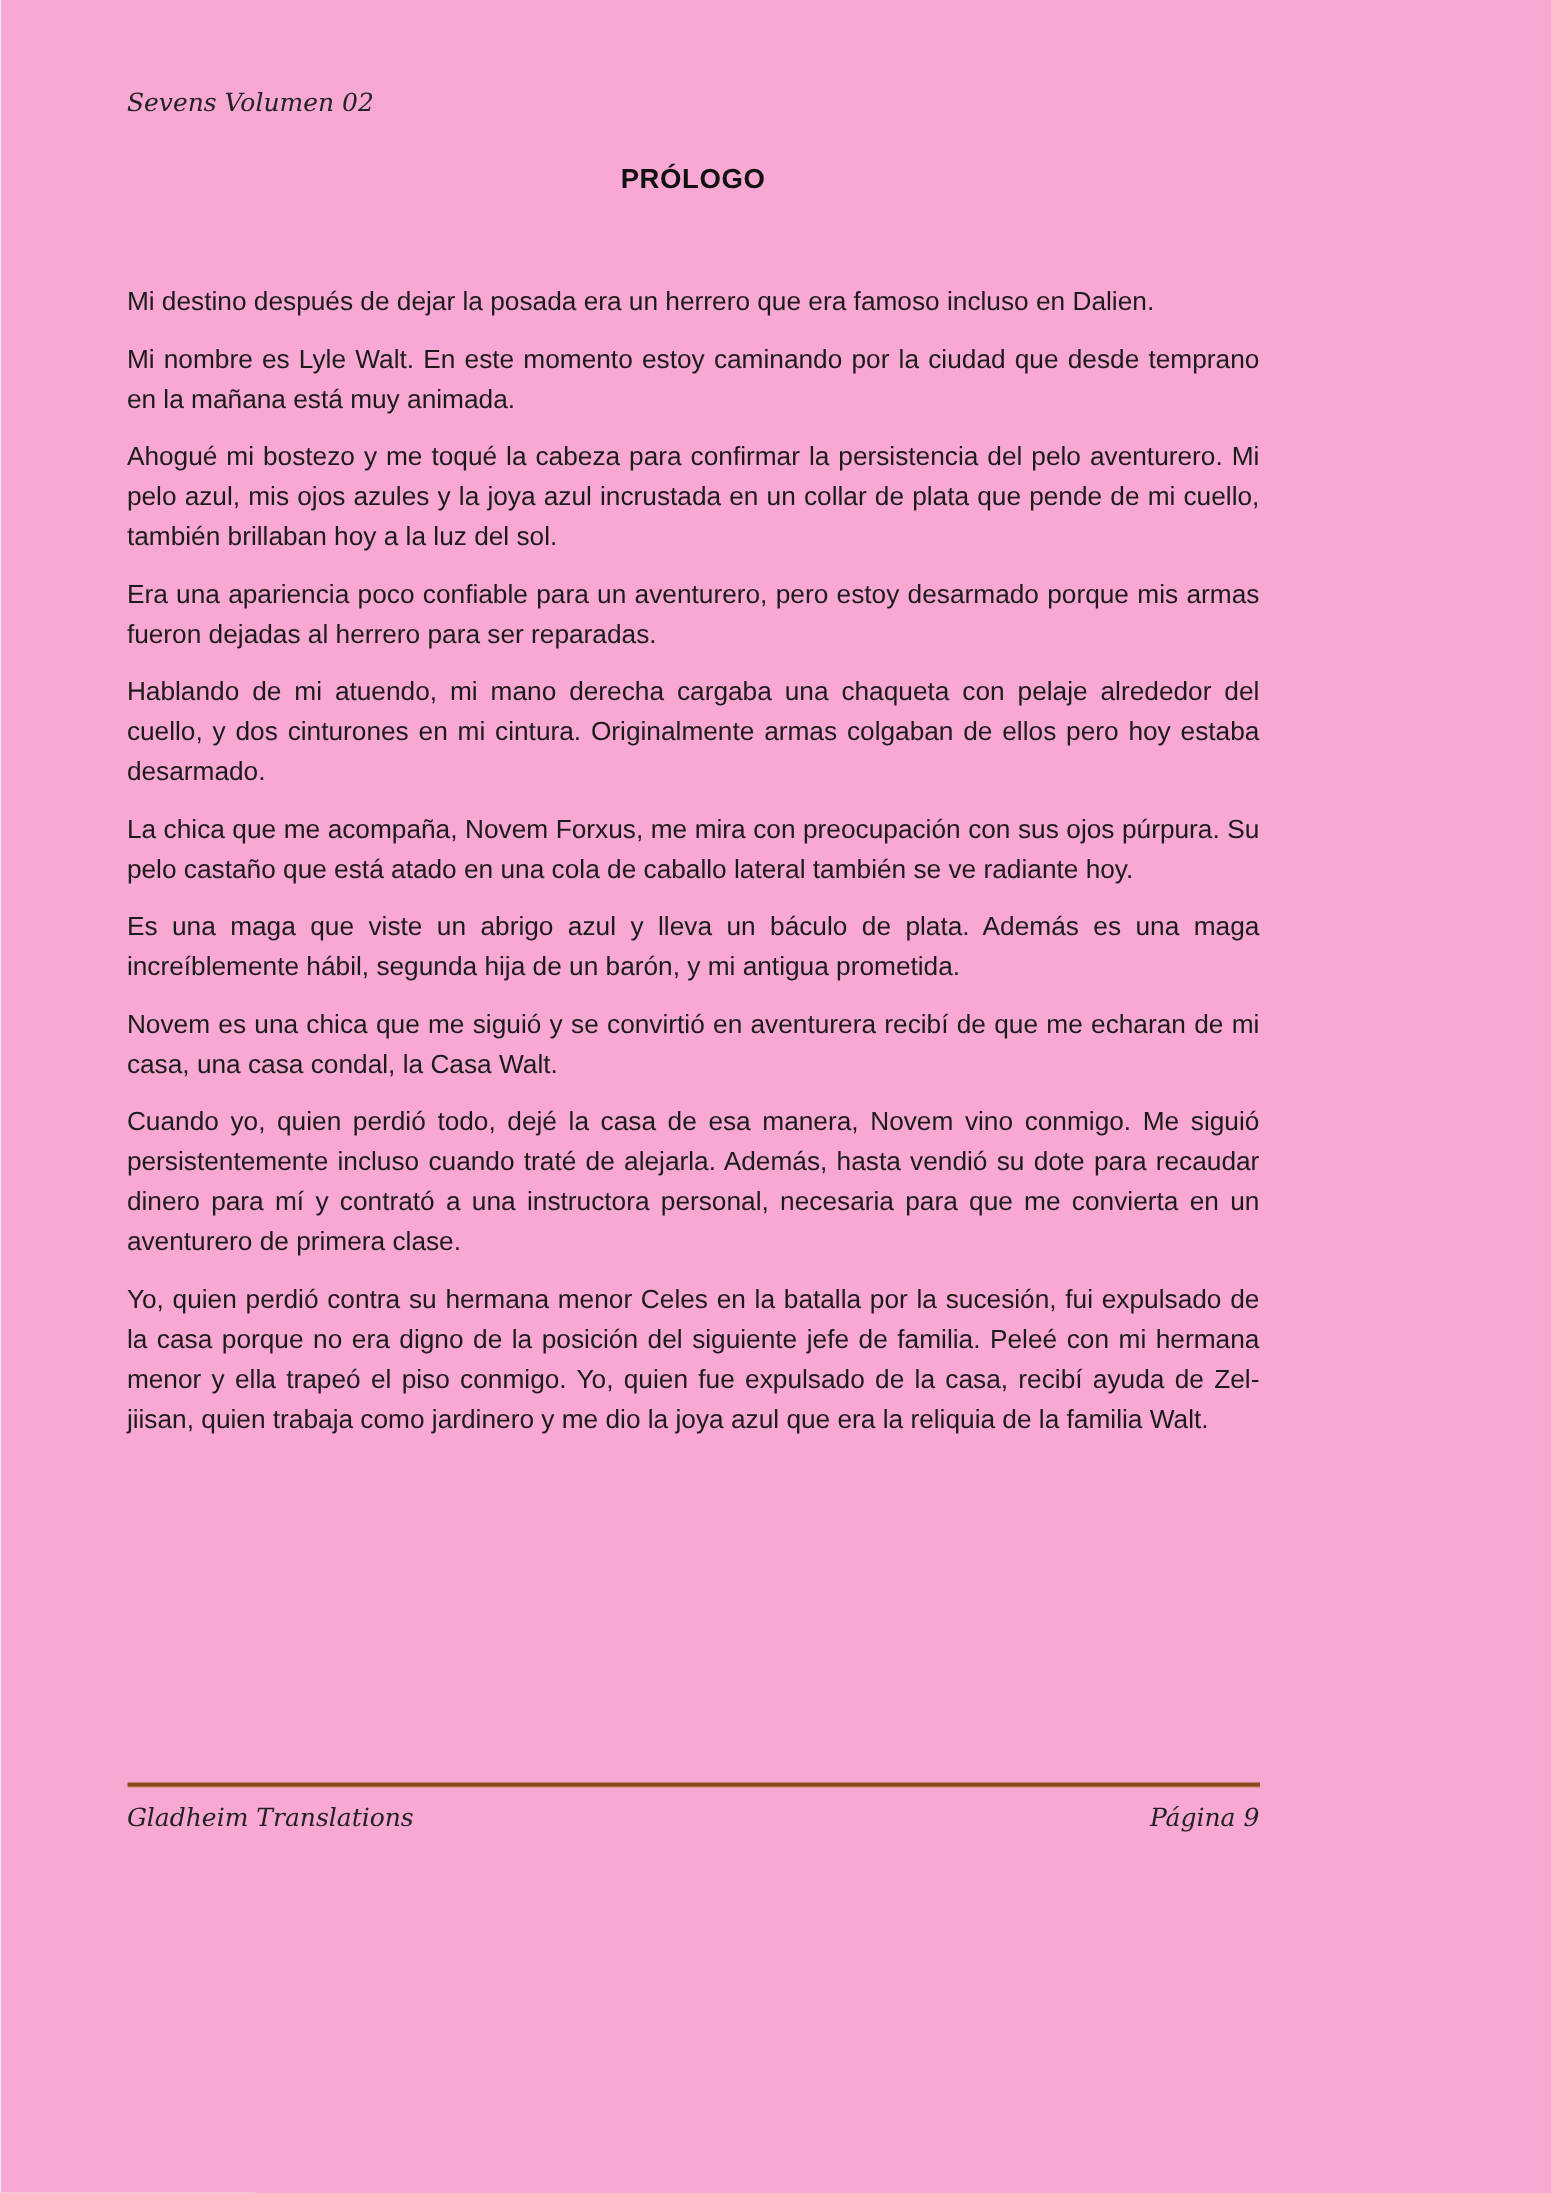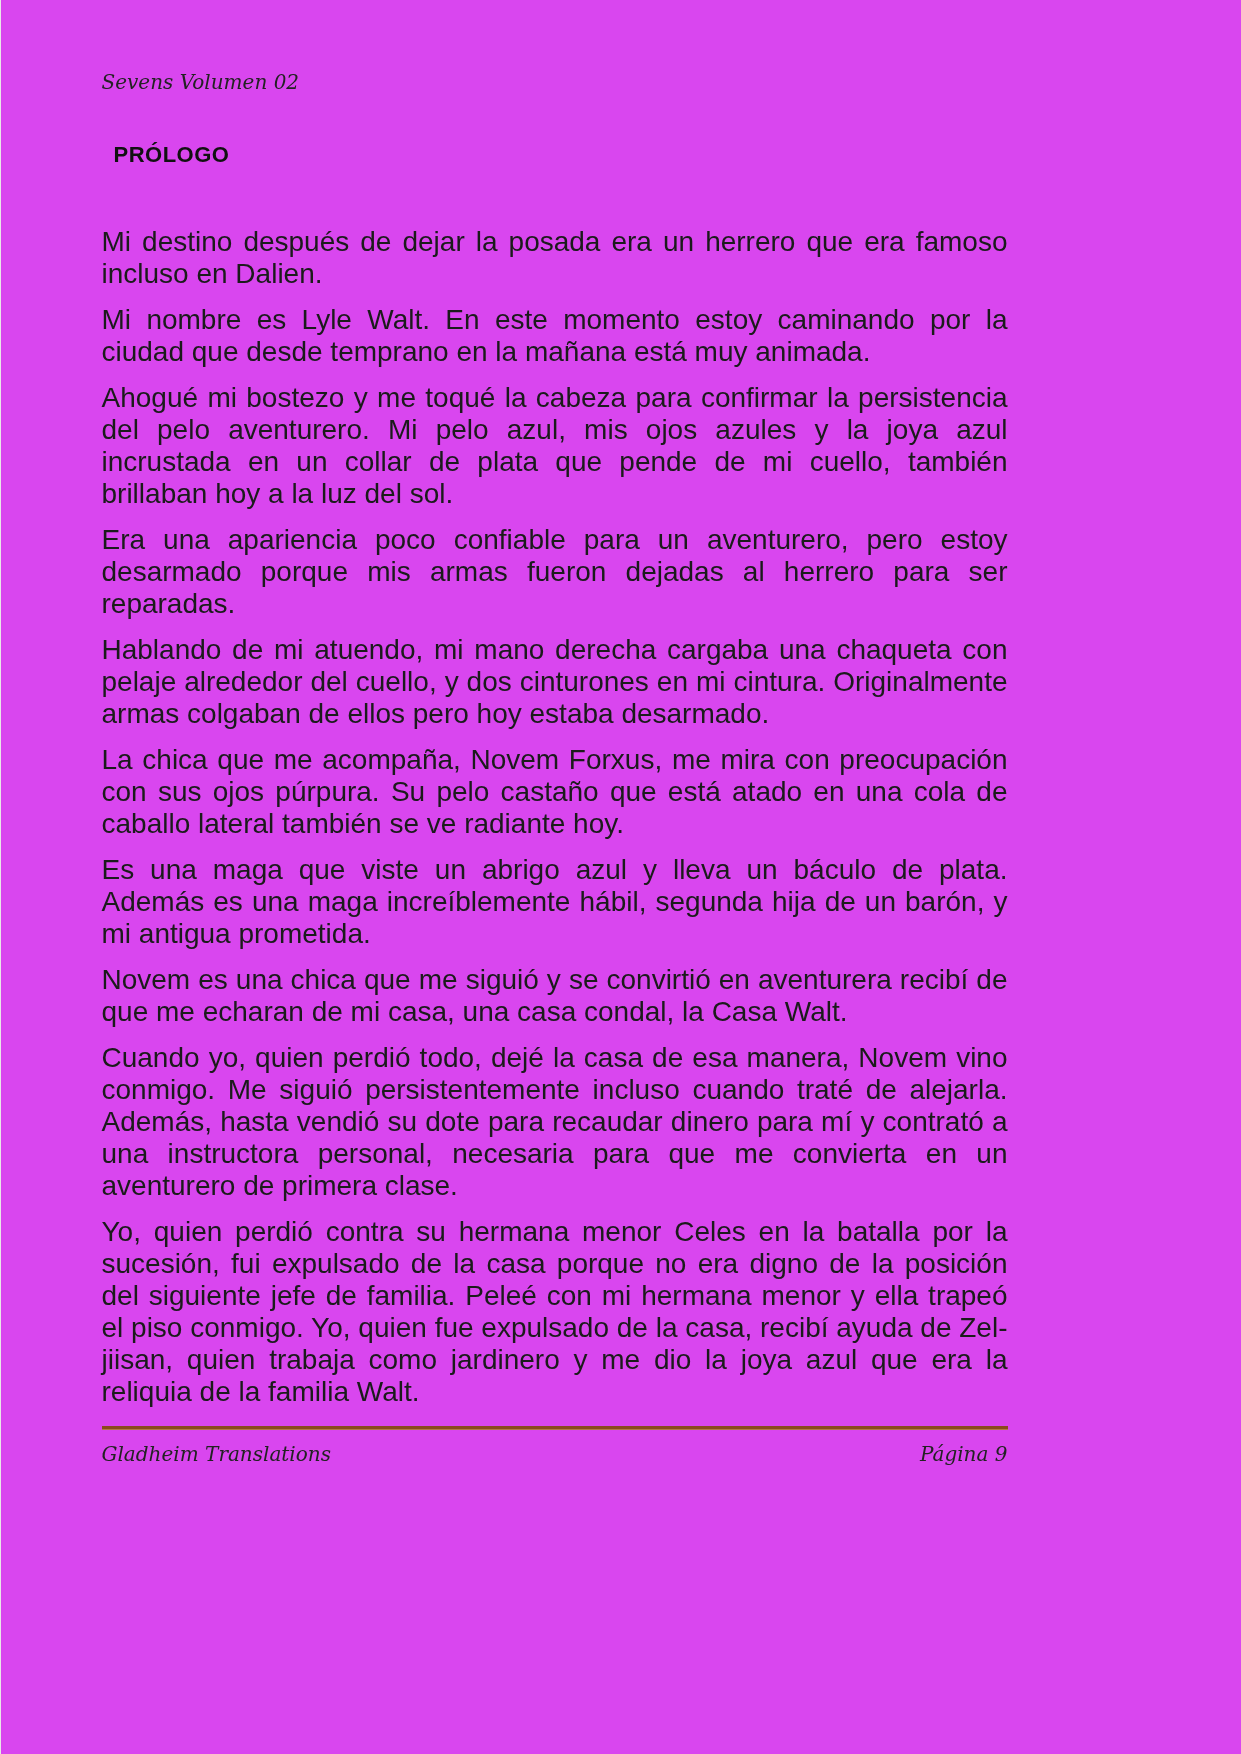--- a/index.html
+++ b/index.html
@@ -5,54 +5,55 @@
   html, body {
     margin: 0;
     padding: 0;
     background: #e8e8e8;
   }
   .page {
     position: relative;
     width: 1240px;
     height: 1754px;
     margin: 0 auto;
-    background: #d946ef;
+    background: #f9a8d4;
     font-family: "Liberation Sans", sans-serif;
     color: #1b1b1b;
     overflow: hidden;
   }
   .header {
     position: absolute;
     top: 70px;
     left: 101px;
     font-family: "DejaVu Serif", serif;
     font-style: italic;
     font-size: 20px;
     color: #222222;
   }
   .doc-title {
     position: absolute;
     top: 130px;
     left: 101px;
     width: 906px;
-    margin: 12px;
+    margin: 0;
+    text-align: center;
     font-size: 22px;
     font-weight: bold;
     letter-spacing: 0.5px;
     color: #111111;
   }
   .content {
     position: absolute;
     top: 226px;
     left: 101px;
     width: 906px;
   }
   .content p {
     margin: 0 0 14px 0;
-    font-size: 28px;
+    font-size: 21px;
     line-height: 32px;
     text-align: justify;
   }
   .footer {
     position: absolute;
     left: 101px;
     width: 906px;
     top: 1426px;
   }
   .footer-rule {

